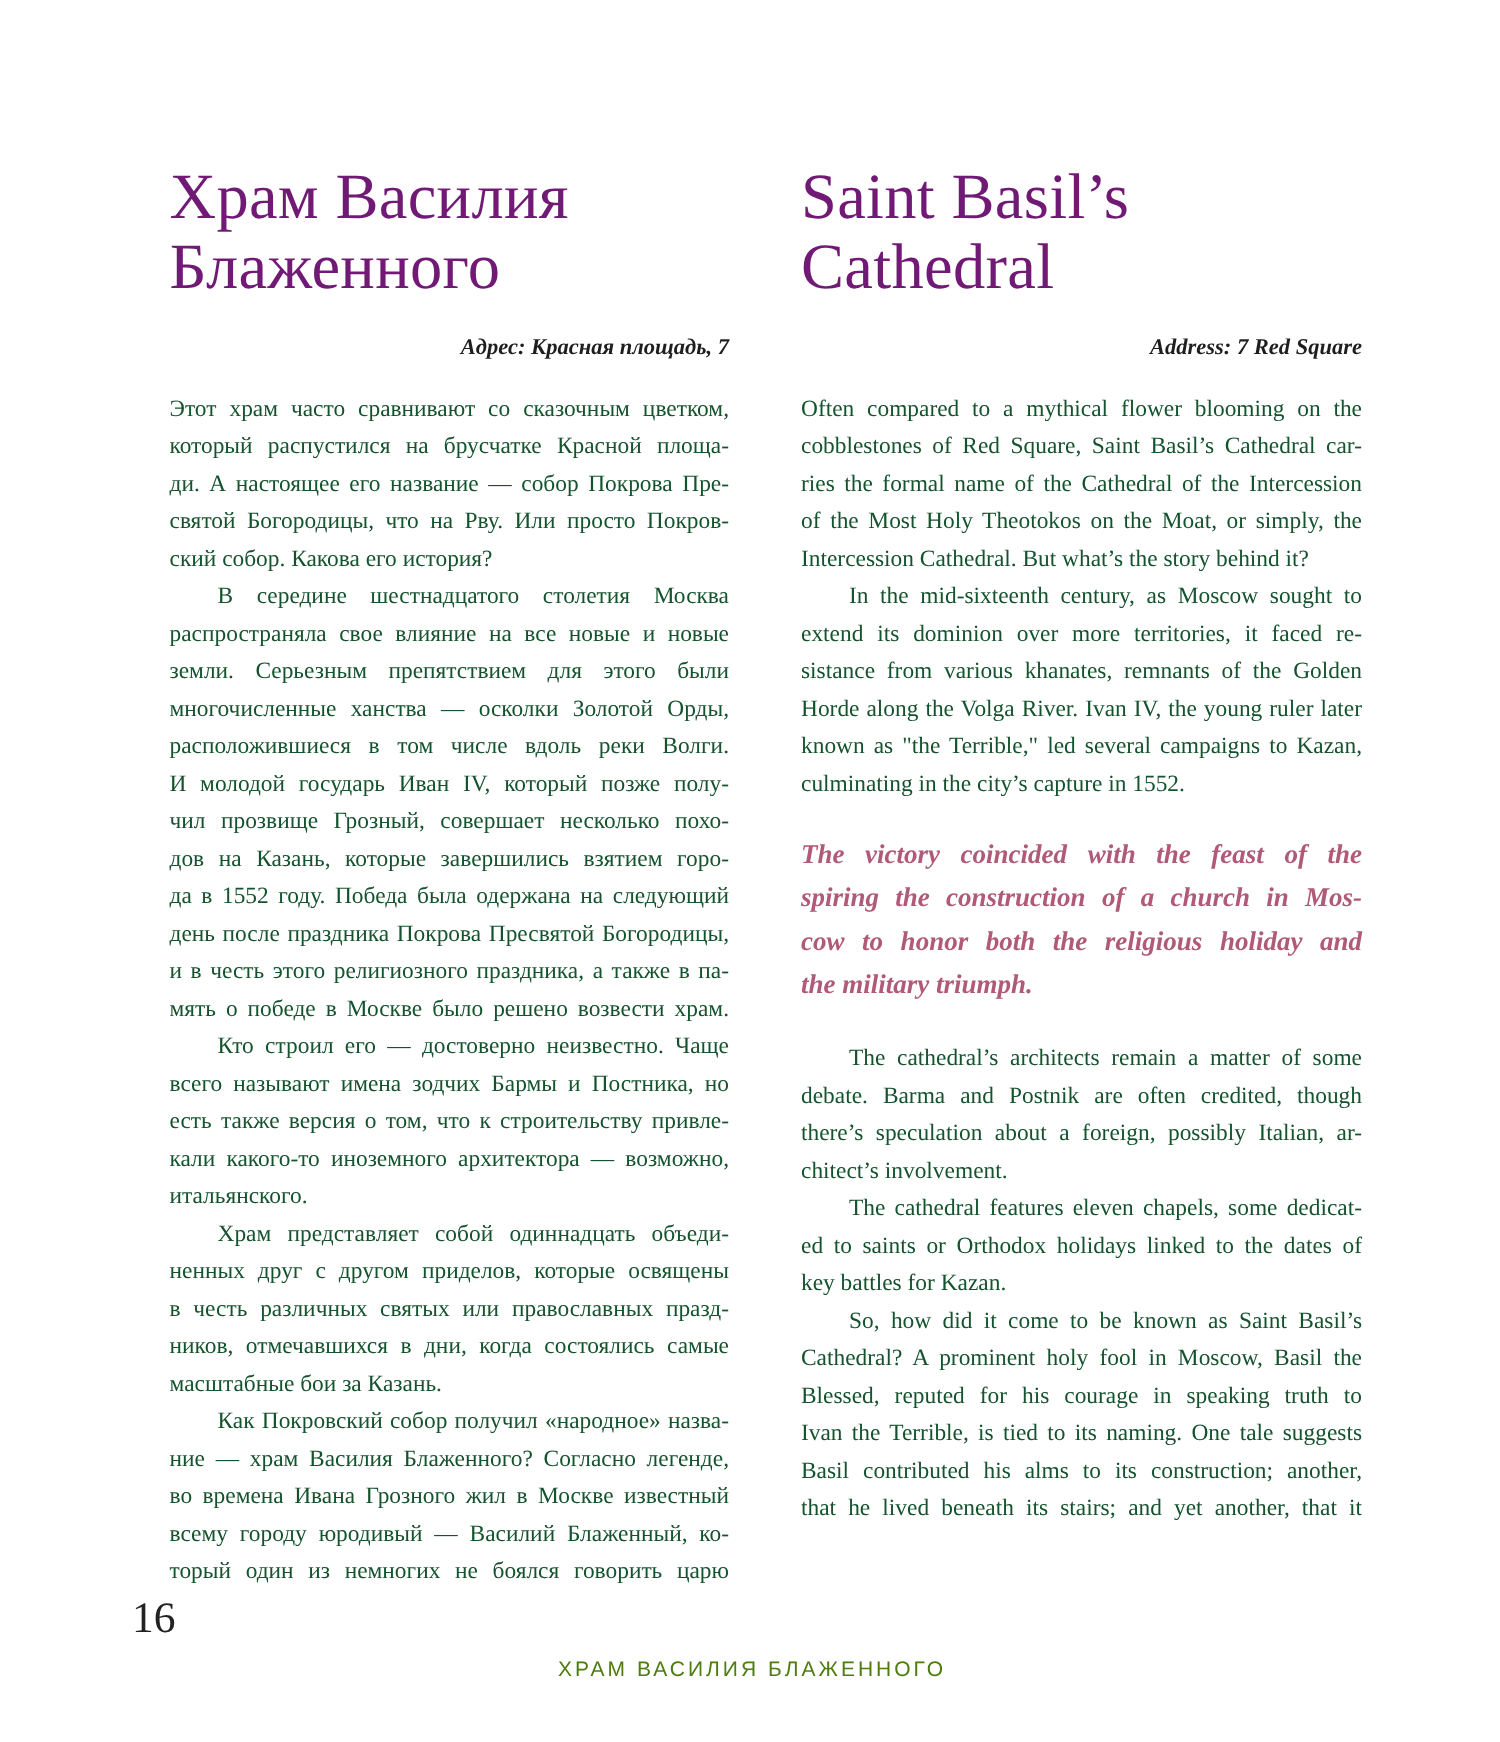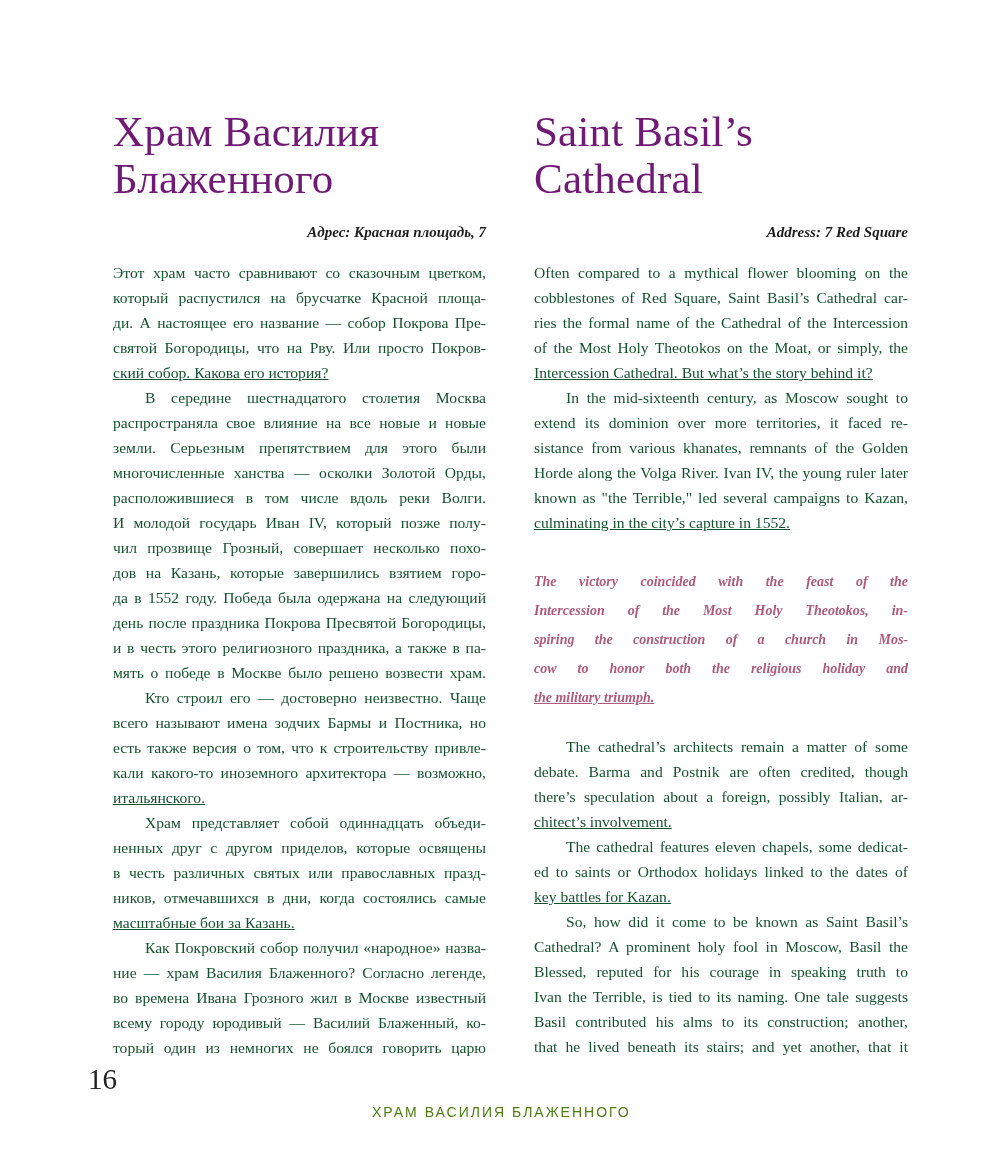--- a/index.html
+++ b/index.html
@@ -8,24 +8,24 @@
   .col { position: absolute; top: 108px; }
   .col-left { left: 113px; width: 373px; }
   .col-right { left: 534px; width: 374px; }
   .title { font-family: "Liberation Serif", serif; font-weight: normal; color: #701a75;
            font-size: 43px; line-height: 47px; margin: 0; letter-spacing: 0.2px; }
   .address { font-family: "Liberation Serif", serif; font-style: italic; font-weight: bold;
              font-size: 15px; color: #1e1e1e; margin-top: 22px; height: 22px; text-align: right; }
   .body-text { margin-top: 14px; font-family: "Liberation Serif", serif; font-size: 15.6px; color: #14532d; }
   .line { display: block; height: 25px; line-height: 25px; white-space: nowrap;
           text-align: justify; text-align-last: justify; }
-  .line.last { text-align-last: left; text-decoration: underline; }
+  .line.last { text-align-last: left; }
   .line.indent { padding-left: 32px; }
   .pullquote { font-family: "Liberation Serif", serif; font-style: italic; font-weight: bold;
-               color: #b05a78; font-size: 14px; margin-top: 32px; margin-bottom: 22px; }
+               color: #b05a78; font-size: 18px; margin-top: 20px; margin-bottom: 22px; }
   .pullquote .line { height: 29px; line-height: 29px; }
   .footer-page { position: absolute; left: 88px; top: 1063px; font-family: "Liberation Serif", serif;
                  font-size: 29px; color: #222; }
   .footer-running { position: absolute; left: 372px; top: 1104px; font-family: "Liberation Sans", sans-serif;
                     font-size: 14px; letter-spacing: 2px; color: #4d7c0f; }
 </style>
 </head>
 <body>
 
 <div class="col col-left">
@@ -84,21 +84,20 @@
       <span class="line last">Intercession Cathedral. But what’s the story behind it?</span>
       <span class="line indent">In the mid-sixteenth century, as Moscow sought to</span>
       <span class="line">extend its dominion over more territories, it faced re-</span>
       <span class="line">sistance from various khanates, remnants of the Golden</span>
       <span class="line">Horde along the Volga River. Ivan IV, the young ruler later</span>
       <span class="line">known as "the Terrible," led several campaigns to Kazan,</span>
       <span class="line last">culminating in the city’s capture in 1552.</span>
     </div>
   <div class="pullquote">
       <span class="line">The victory coincided with the feast of the</span>
-      <span class="line">Intercession of the Most Holy Theotokos, in-</span>
       <span class="line">spiring the construction of a church in Mos-</span>
       <span class="line">cow to honor both the religious holiday and</span>
       <span class="line last">the military triumph.</span>
     </div>
   <div class="body-text" style="margin-top:0">
       <span class="line indent">The cathedral’s architects remain a matter of some</span>
       <span class="line">debate. Barma and Postnik are often credited, though</span>
       <span class="line">there’s speculation about a foreign, possibly Italian, ar-</span>
       <span class="line last">chitect’s involvement.</span>
       <span class="line indent">The cathedral features eleven chapels, some dedicat-</span>

